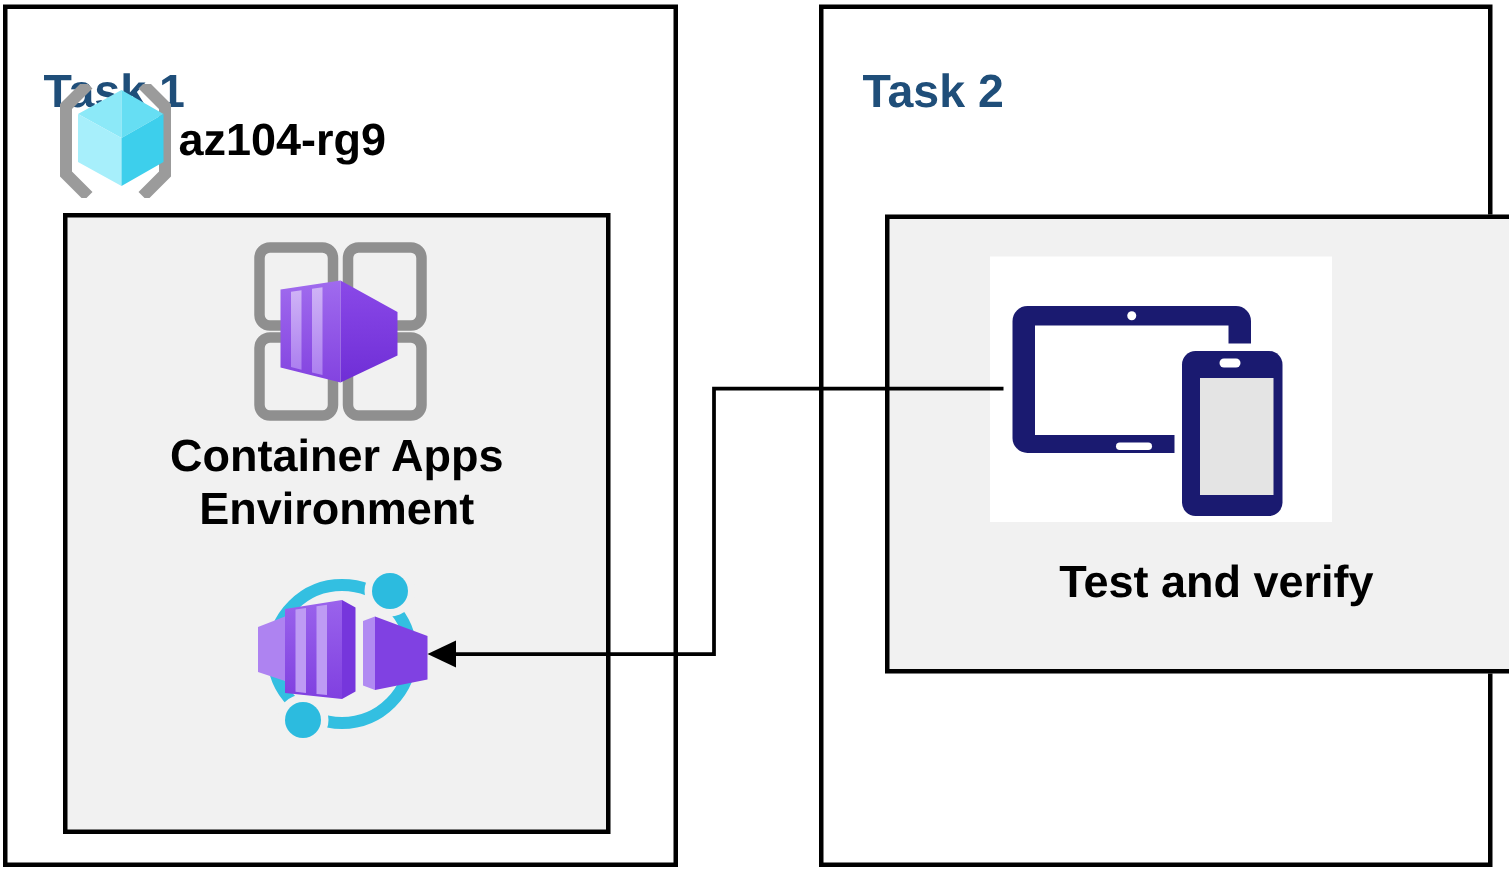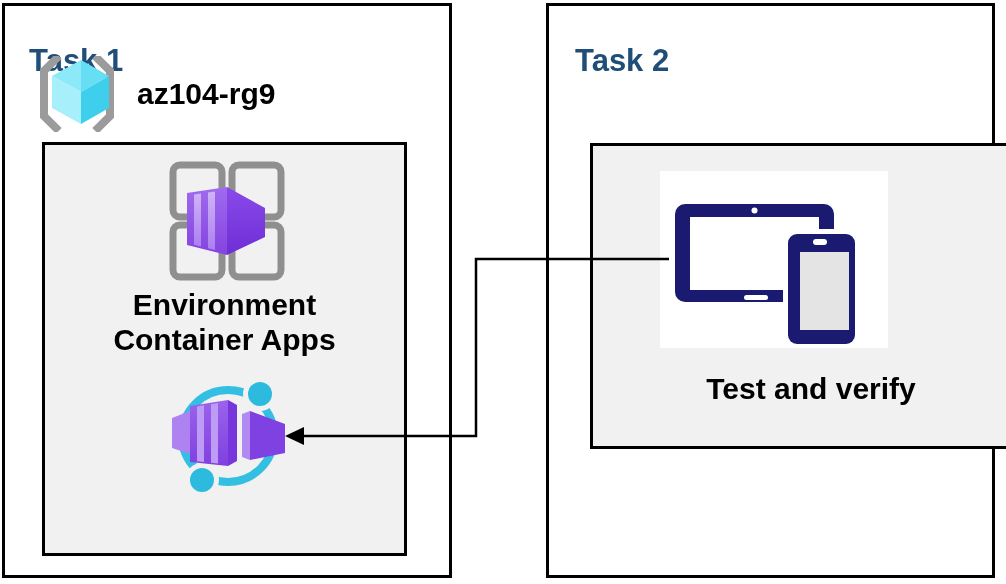--- a/index.html
+++ b/index.html
@@ -12,21 +12,21 @@
   }
   #task1-box{left:2px;top:3px;width:450px;height:575px;}
   #task2-box{left:546px;top:3px;width:449px;height:575px;}
   .task-title{
     position:absolute;font-size:31px;font-weight:700;color:#1F4E79;line-height:1;
     white-space:nowrap;
   }
   #task1-title{left:24px;top:13px;}
   #task2-title{left:26px;top:13px;}
   .rg-row{
-    position:absolute;left:30px;top:50px;display:flex;align-items:center;gap:18px;
+    position:absolute;left:30px;top:50px;display:flex;align-items:center;
   }
   .rg-name{font-size:30px;font-weight:700;color:#000;white-space:nowrap;}
   .inner-box{
     position:absolute;background:#F1F1F1;border:3px solid #000;box-sizing:border-box;
   }
   #env-panel{left:37px;top:136px;width:365px;height:414px;}
   #test-panel{left:41px;top:137px;width:442px;height:306px;}
   .icon-abs{position:absolute;}
   .diagram-label{
     position:absolute;left:0;right:0;text-align:center;
@@ -81,22 +81,22 @@
           <rect x="6" y="65" width="49" height="52" rx="7"></rect>
           <rect x="65" y="65" width="49" height="52" rx="7"></rect>
         </g>
         <polygon points="20,33 60,27 60,95 20,85" fill="url(#gFront)"></polygon>
         <polygon points="60,27 98,48 98,77 60,95" fill="url(#gRight)"></polygon>
         <polygon points="27,34.5 34,33.5 34,86.5 27,84.7" fill="url(#gStripe)"></polygon>
         <polygon points="41,32.5 48,31.5 48,90 41,88.3" fill="url(#gStripe)"></polygon>
       </svg>
 
       <div class="diagram-label" id="env-label">
+        <div>Container Apps</div>
         <div>Environment</div>
-        <div>Container Apps</div>
       </div>
 
       <svg class="icon-abs" style="left:125px;top:235px;" width="120" height="114" viewBox="0 0 120 114">
         <defs>
           <linearGradient id="gFront2" x1="0" y1="0" x2="0" y2="1">
             <stop offset="0" stop-color="#9A63EC"></stop>
               <stop offset="1" stop-color="#8040E0"></stop>
           </linearGradient>
         </defs>
         <circle cx="58" cy="56" r="46" fill="none" stroke="#33BFE1" stroke-width="8"></circle>

